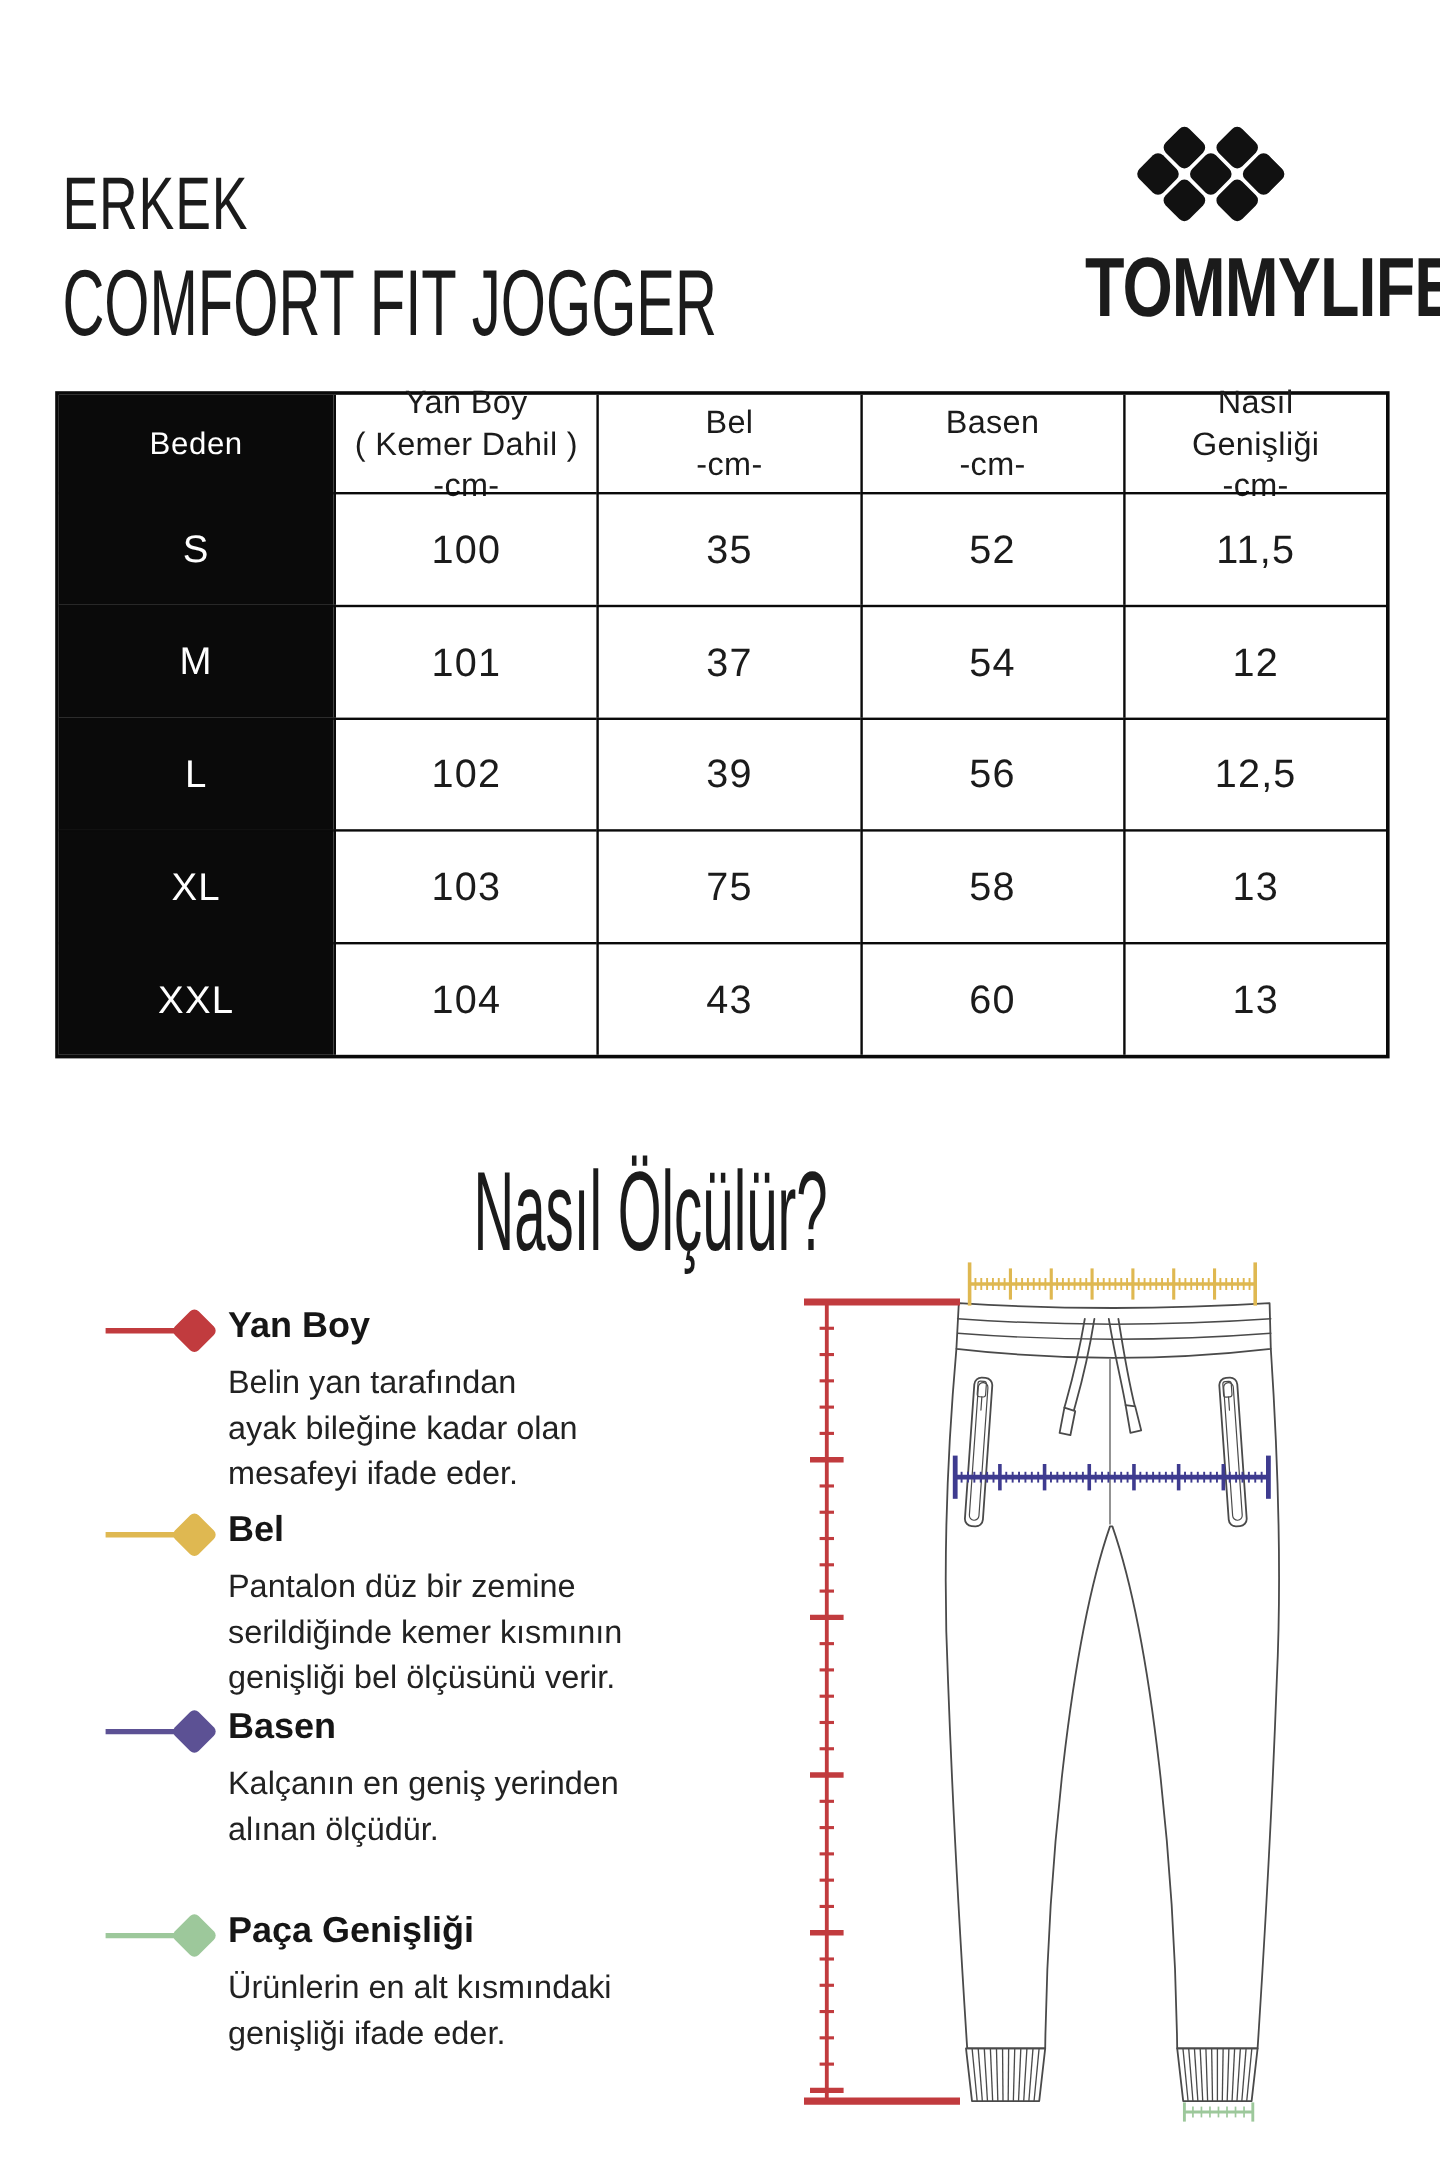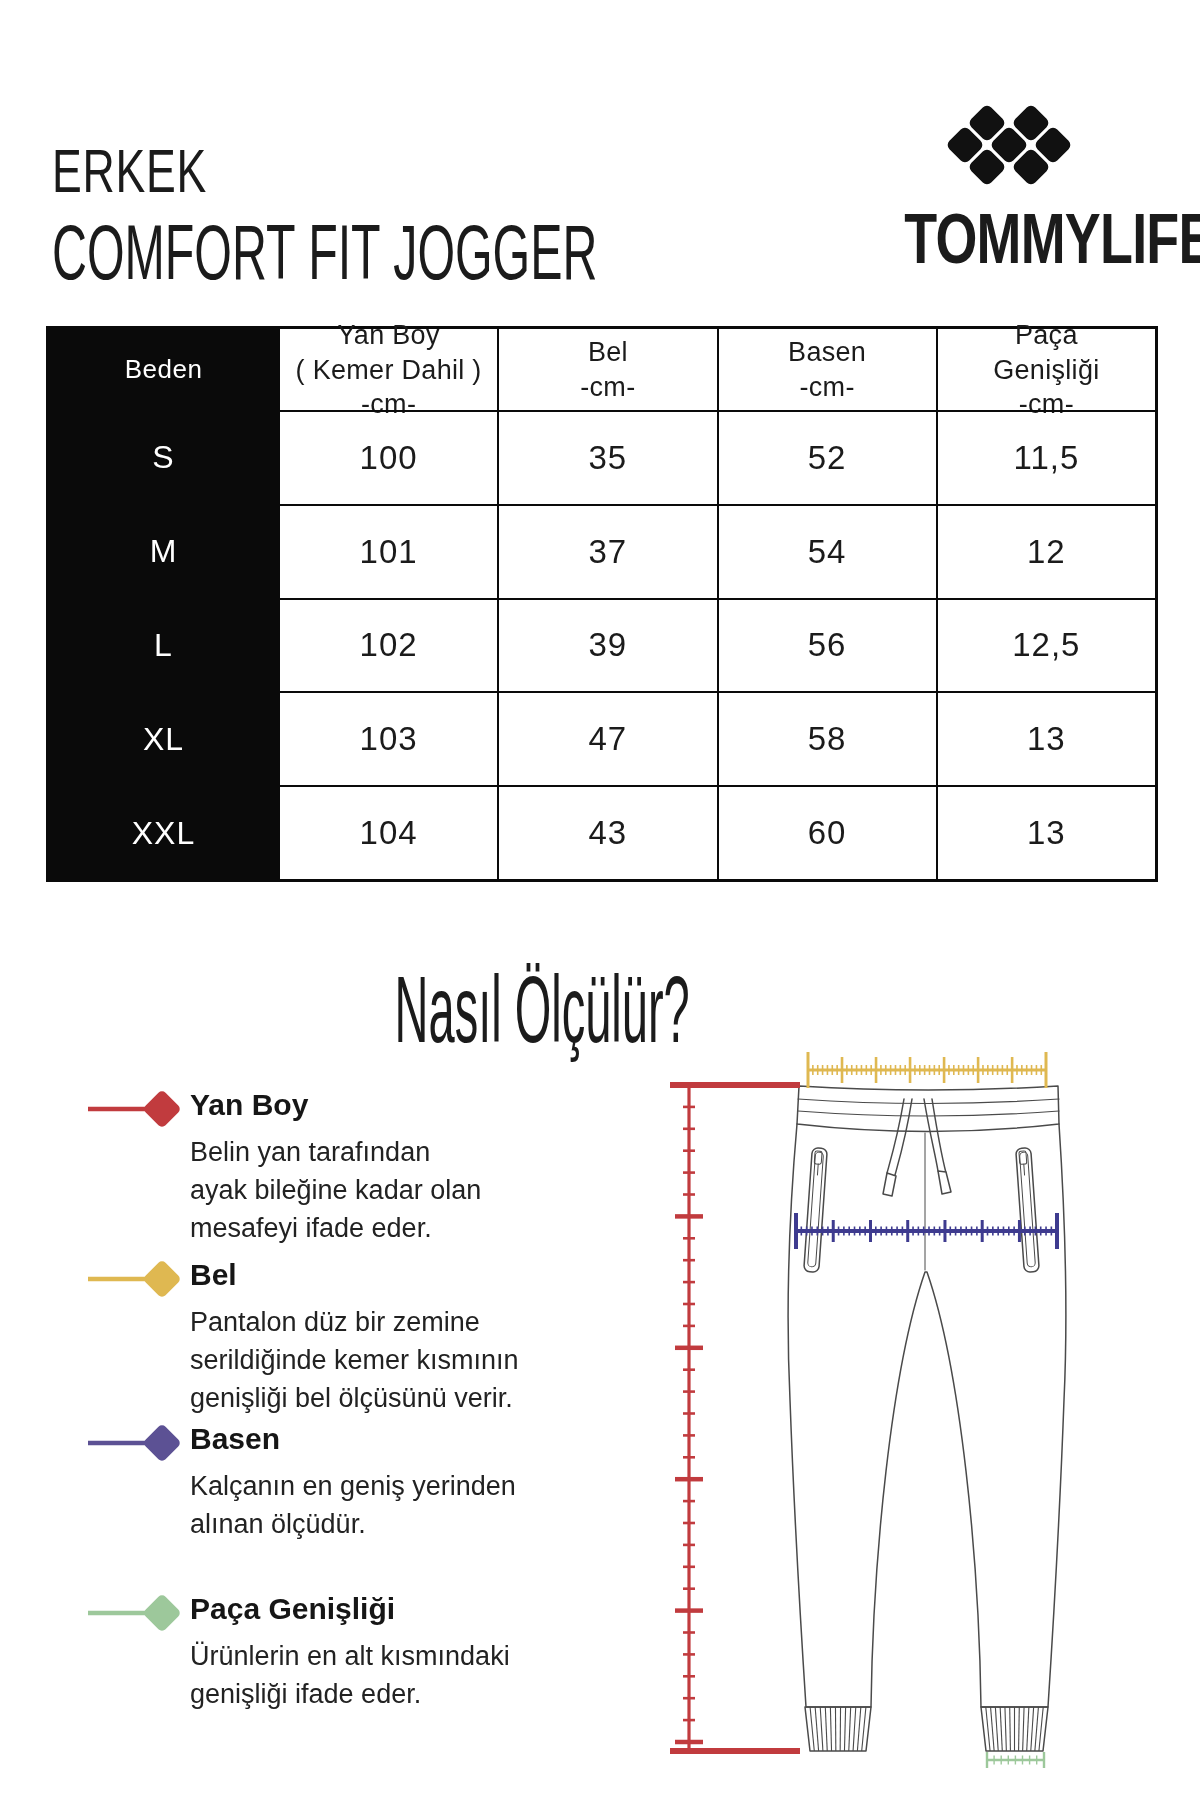--- a/index.html
+++ b/index.html
@@ -78,21 +78,21 @@
       <div>Bel</div>
       <div>-cm-</div>
       <div></div>
     </div>
     <div class="cell r0 hdr">
       <div>Basen</div>
       <div>-cm-</div>
       <div></div>
     </div>
     <div class="cell r0 hdr">
-      <div>Paça</div>
+      <div>Nasıl</div>
       <div>Genişliği</div>
       <div>-cm-</div>
     </div>
 
     <div class="cell dark size-label">S</div>
     <div class="cell num">100</div>
     <div class="cell num">35</div>
     <div class="cell num">52</div>
     <div class="cell num">11,5</div>
 
@@ -103,21 +103,21 @@
     <div class="cell num">12</div>
 
     <div class="cell dark size-label">L</div>
     <div class="cell num">102</div>
     <div class="cell num">39</div>
     <div class="cell num">56</div>
     <div class="cell num">12,5</div>
 
     <div class="cell dark size-label">XL</div>
     <div class="cell num">103</div>
-    <div class="cell num">47</div>
+    <div class="cell num">75</div>
     <div class="cell num">58</div>
     <div class="cell num">13</div>
 
     <div class="cell dark size-label">XXL</div>
     <div class="cell num">104</div>
     <div class="cell num">43</div>
     <div class="cell num">60</div>
     <div class="cell num">13</div>
   </div>
 

